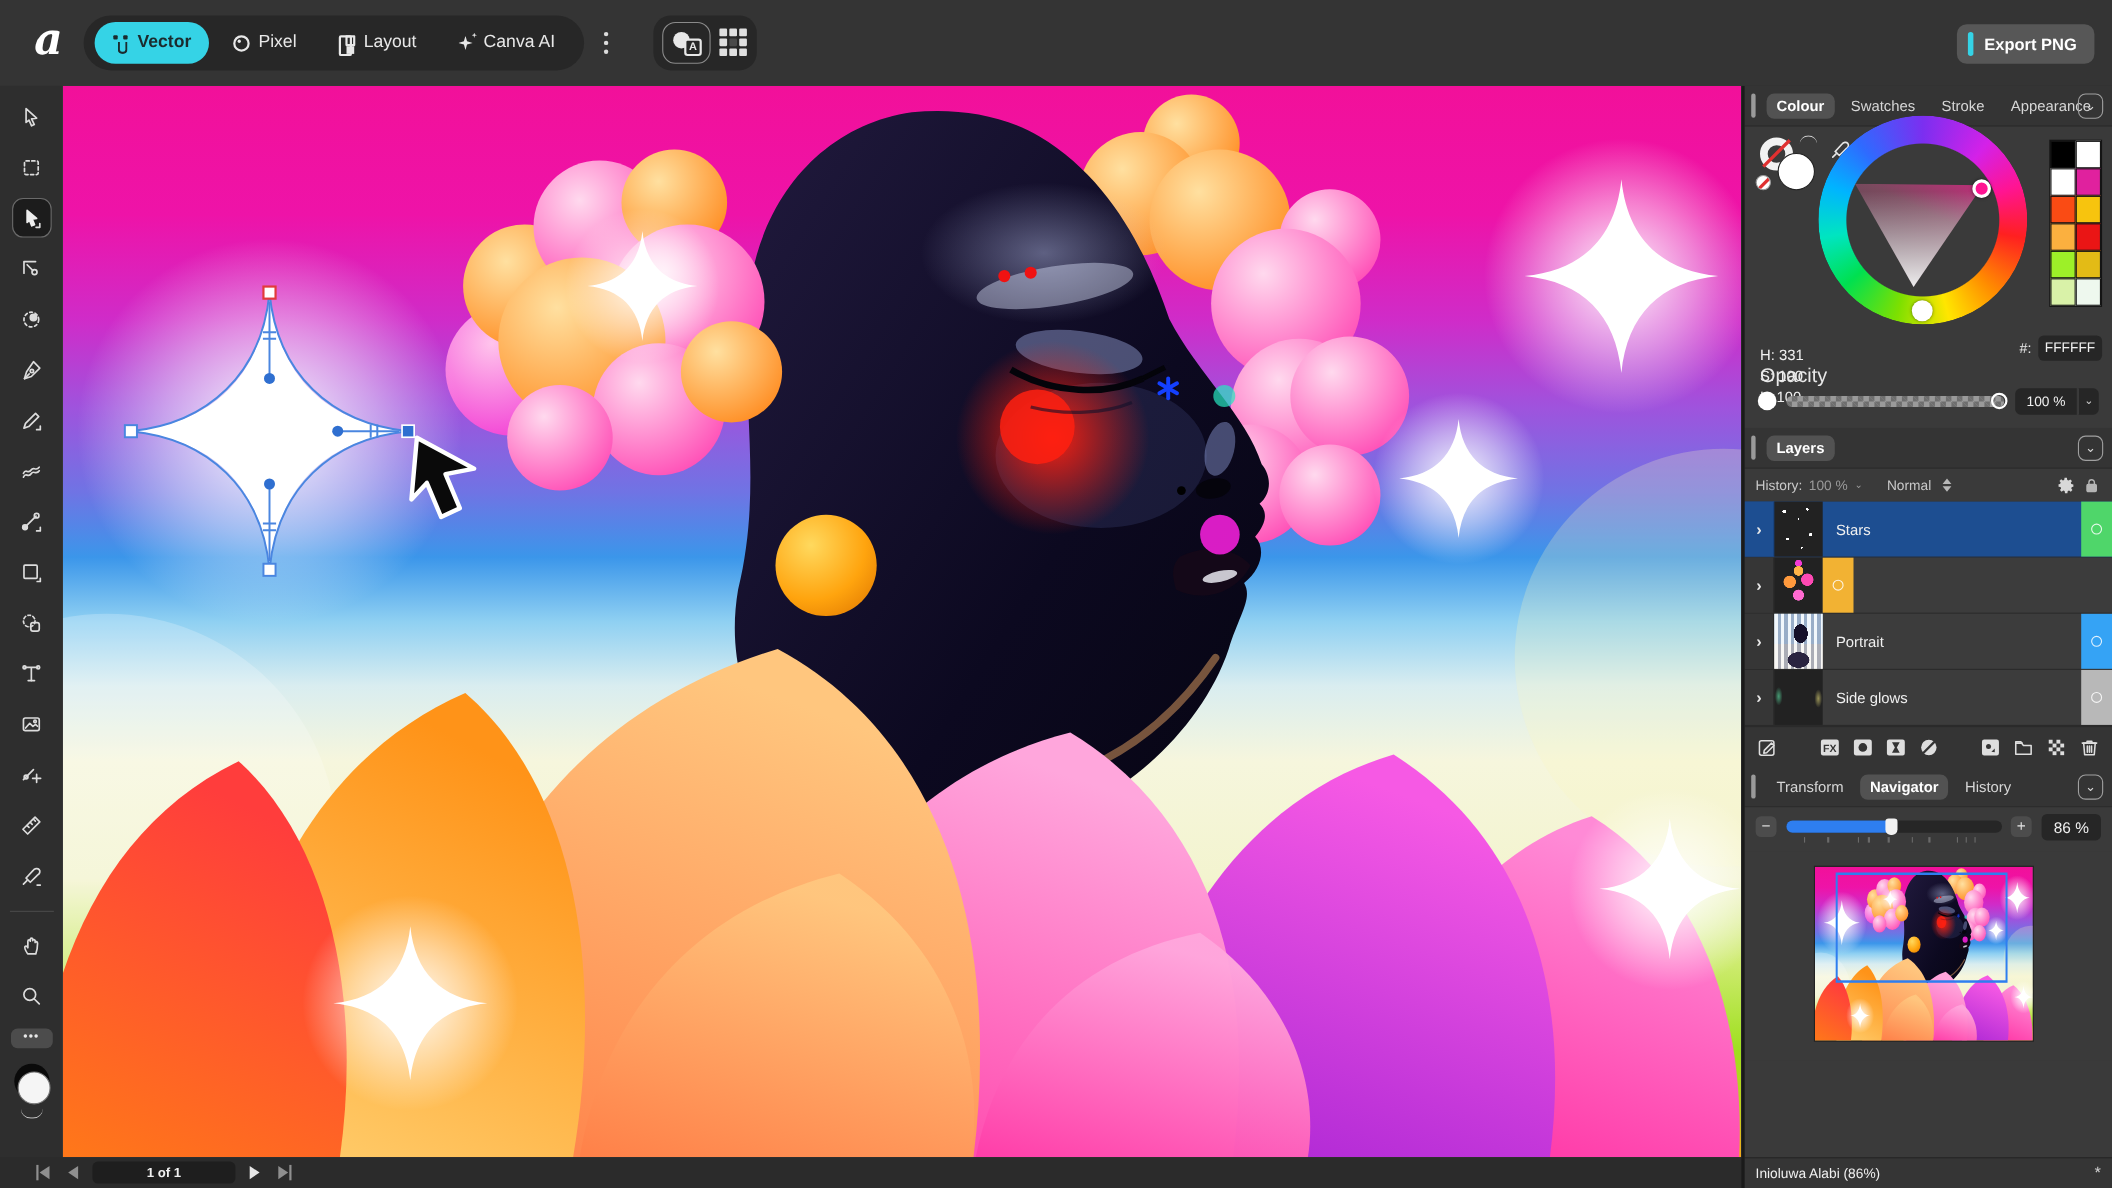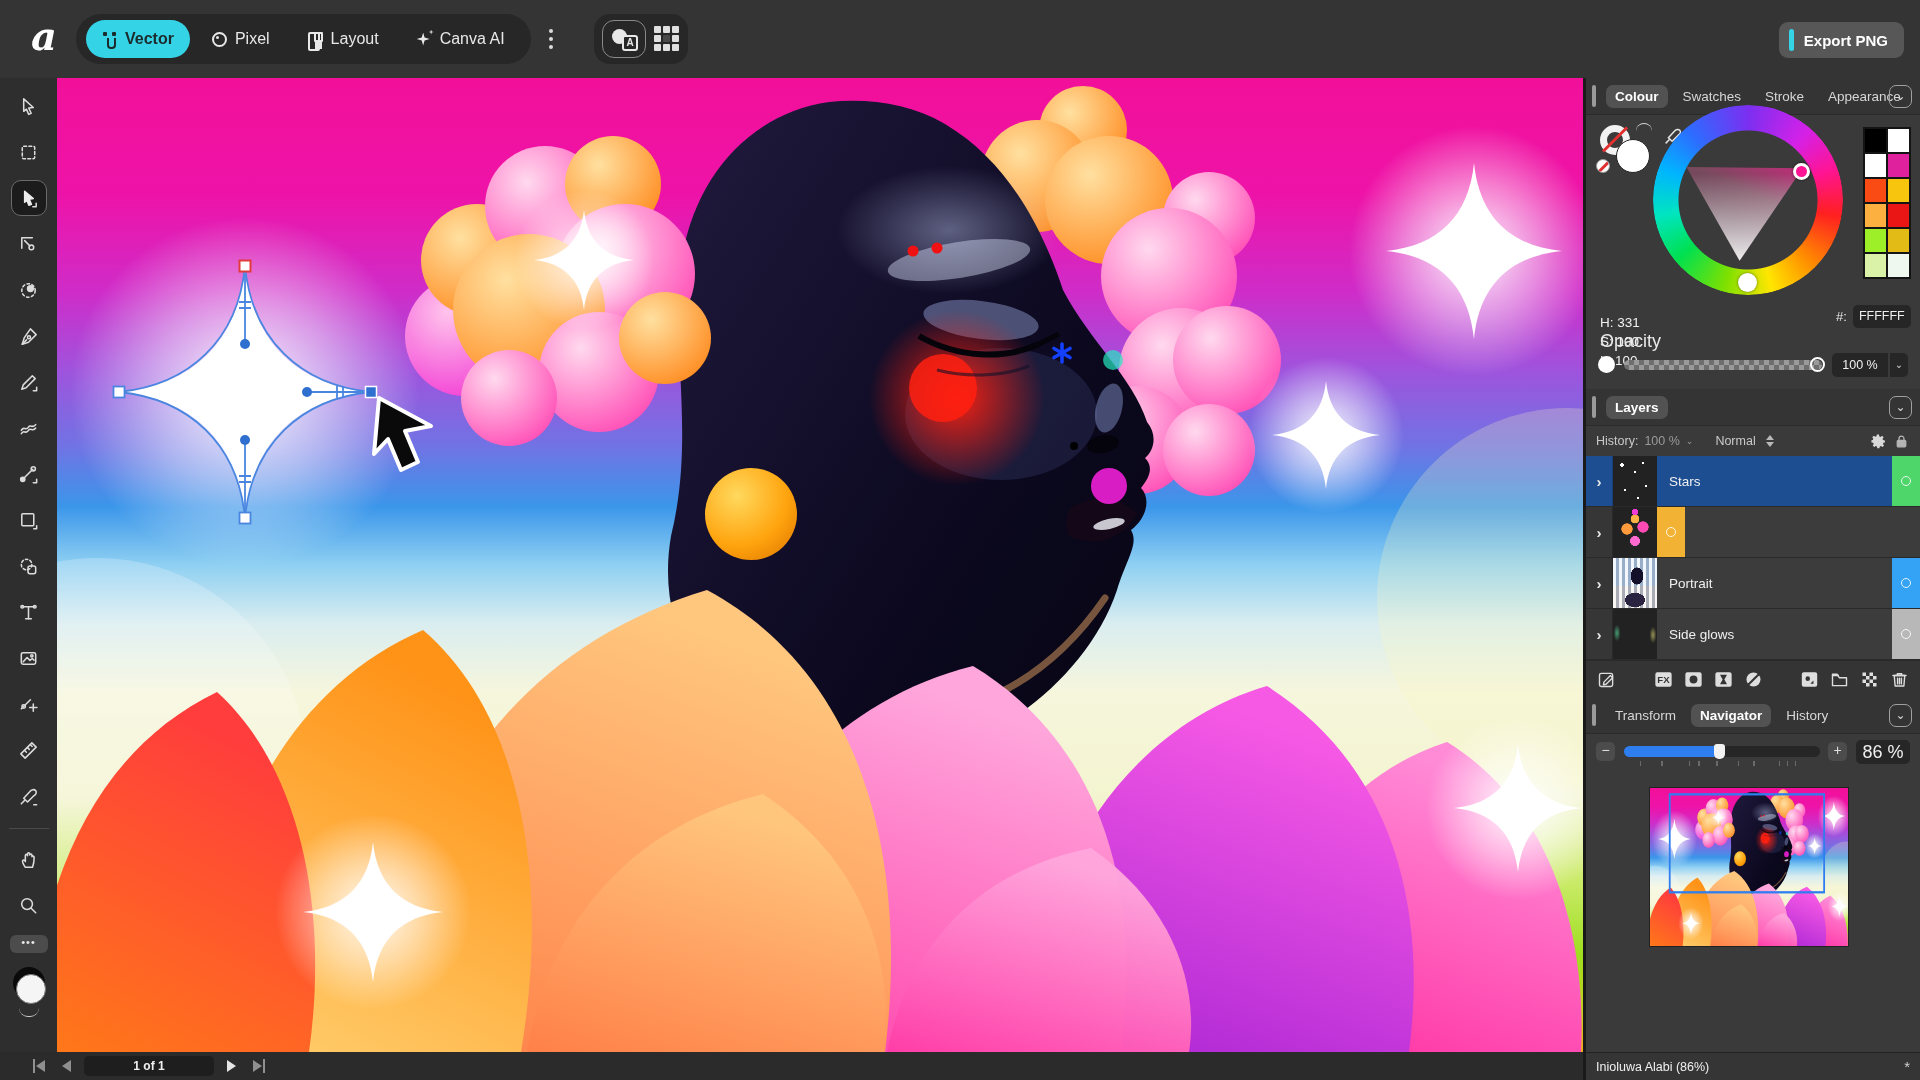--- a/index.html
+++ b/index.html
@@ -170,21 +170,21 @@
   
   #zoom-row { position:relative; height:40px; background:#3a3a3a; }
   .sq-btn { position:absolute; top:8px; width:19px; height:19px; background:#4c4c4c; border-radius:5px; color:#e0e0e0;
     font-size:14px; text-align:center; line-height:17px; }
   #zoom-track { position:absolute; left:38px; top:12px; width:196px; height:11px; border-radius:6px; background:#262626; }
   #zoom-fill { position:absolute; left:0; top:0; height:11px; width:96px; border-radius:6px; background:#2e7ef0; }
   #zoom-handle { position:absolute; left:90px; top:-2px; width:11px; height:15px; background:#f2f2f2; border-radius:3px 3px 5px 5px; }
   #zoom-ticks { position:absolute; left:38px; top:27px; width:196px; height:6px; }
   #zoom-ticks i { position:absolute; top:0; width:1.5px; height:5px; background:#6a6a6a; }
   #zoom-value { position:absolute; right:10px; top:6px; width:54px; height:24px; background:#262626; border-radius:5px;
-    color:#f0f0f0; font-size:18px; text-align:center; line-height:24px; }
+    color:#f0f0f0; font-size:14px; text-align:center; line-height:24px; }
   #nav-area { position:relative; height:190px; background:#3a3a3a; }
   #nav-thumb { position:absolute; left:64px; top:14px; width:198px; height:158px; box-shadow:0 0 0 1px #222; }
 
   
   #rstatus { position:absolute; left:1586px; top:1052px; width:334px; height:28px; background:#353535;
     color:#f0f0f0; font-size:12.5px; display:flex; align-items:center; padding:0 10px; border-top:1px solid #222; }
   #rstatus .star { margin-left:auto; color:#cfcfcf; font-size:15px; }
 </style>
 </head>
 <body>

